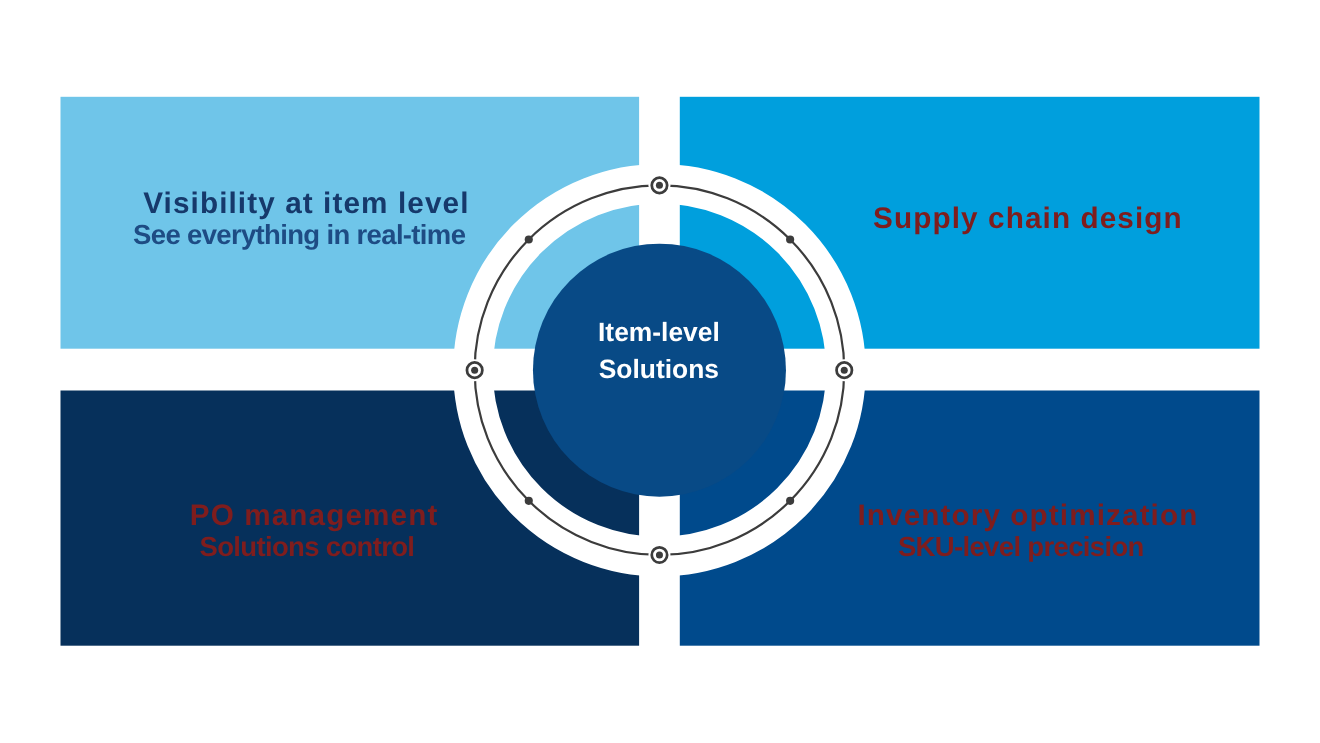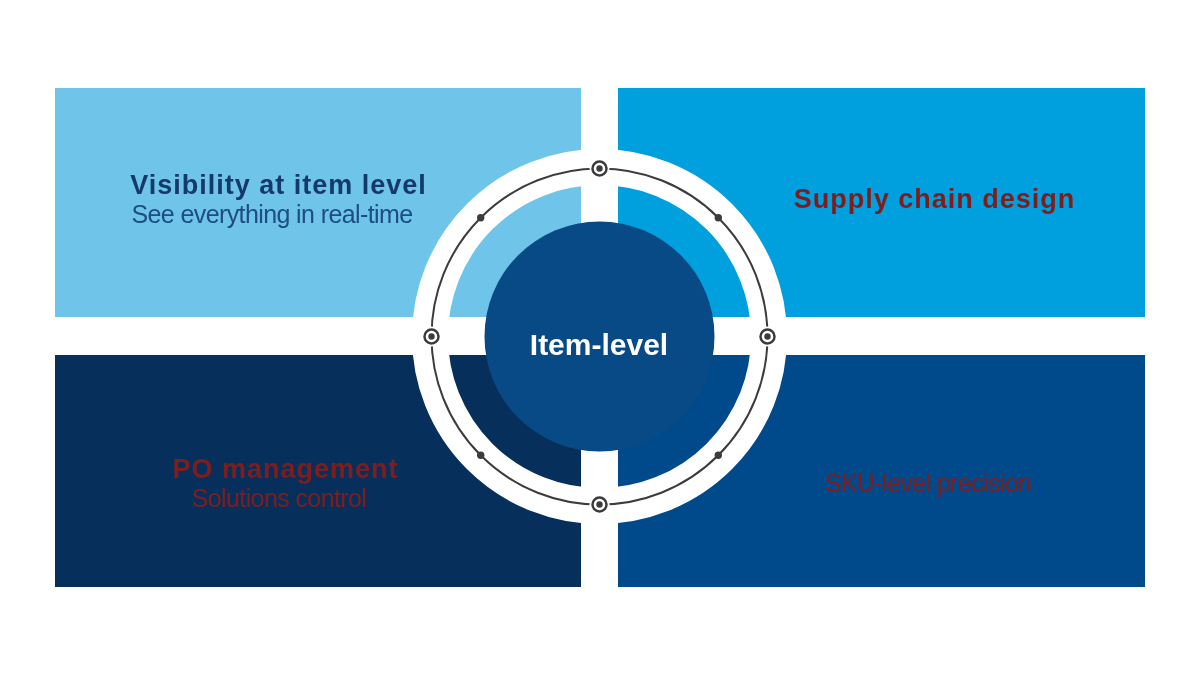--- a/index.html
+++ b/index.html
@@ -5,38 +5,38 @@
   html,body{margin:0;padding:0;}
   body{width:1200px;height:675px;background:#ffffff;position:relative;overflow:hidden;
        font-family:"Liberation Sans",sans-serif;}
   .quad{position:absolute;}
   .q-tl{left:55px;top:88px;width:526px;height:229px;background:var(--light-blue);}
   .q-tr{left:618px;top:88px;width:527px;height:229px;background:var(--bright-blue);}
   .q-bl{left:55px;top:355px;width:526px;height:232px;background:var(--navy);}
   .q-br{left:618px;top:355px;width:527px;height:232px;background:var(--royal);}
   .txt{position:absolute;text-align:center;transform:translate(-50%,-50%);white-space:nowrap;}
   .txt .title{font-size:27px;font-weight:bold;letter-spacing:1px;line-height:29px;display:block;margin-left:13px;}
-  .txt .subtitle{font-size:25px;font-weight:normal;letter-spacing:-0.6px;line-height:28px;display:block;}
+  .txt .subtitle{font-size:25px;font-weight:bold;letter-spacing:-0.6px;line-height:28px;display:block;}
   .t-tl{left:272px;top:199px;}
   .t-tr{left:928px;top:199px;}
   .t-bl{left:279px;top:483px;}
   .t-br{left:928px;top:483px;}
   .t-tl .title{color:var(--title-navy);}
   .t-tl .subtitle{color:var(--subtitle-navy);}
   .t-tr,.t-bl,.t-br{color:#7f1d1d;}
   svg.ring{position:absolute;left:0;top:0;}
   .ring-white{fill:none;stroke:#ffffff;stroke-width:36px;}
   .ring-line{fill:none;stroke:var(--ring-line);stroke-width:2px;}
   .node-outer{fill:#ffffff;}
   .node-ring{fill:#ffffff;stroke:var(--ring-line);stroke-width:2.5px;}
   .node-dot{fill:var(--ring-line);}
   .diag-dot{fill:var(--ring-line);}
   .center-circle{fill:var(--center-circle);}
-  .center-text{position:absolute;left:599px;top:345px;transform:translate(-50%,-50%);
-    color:#fff;font-size:30px;font-weight:bold;line-height:34px;text-align:center;white-space:nowrap;}
+  .center-text{position:absolute;left:599px;top:320px;transform:translate(-50%,-50%);
+    color:#fff;font-size:24px;font-weight:bold;line-height:34px;text-align:center;white-space:nowrap;}
 </style>
 </head>
 <body>
 
 <div class="quad q-tl"></div>
 <div class="quad q-tr"></div>
 <div class="quad q-bl"></div>
 <div class="quad q-br"></div>
 
 <svg class="ring" width="1200" height="675" viewBox="0 0 1200 675">
@@ -76,18 +76,20 @@
   <span class="subtitle">See everything in real-time</span>
 </div>
 <div class="txt t-tr">
   <span class="title">Supply chain design</span>
 </div>
 <div class="txt t-bl">
   <span class="title">PO management</span>
   <span class="subtitle">Solutions control</span>
 </div>
 <div class="txt t-br">
+  <span class="title">Inventory optimization</span>
   <span class="subtitle">SKU-level precision</span>
 </div>
 
 <div class="center-text">
   <div>Item-level</div>
+  <div>Solutions</div>
 </div>
 
 </body></html>

